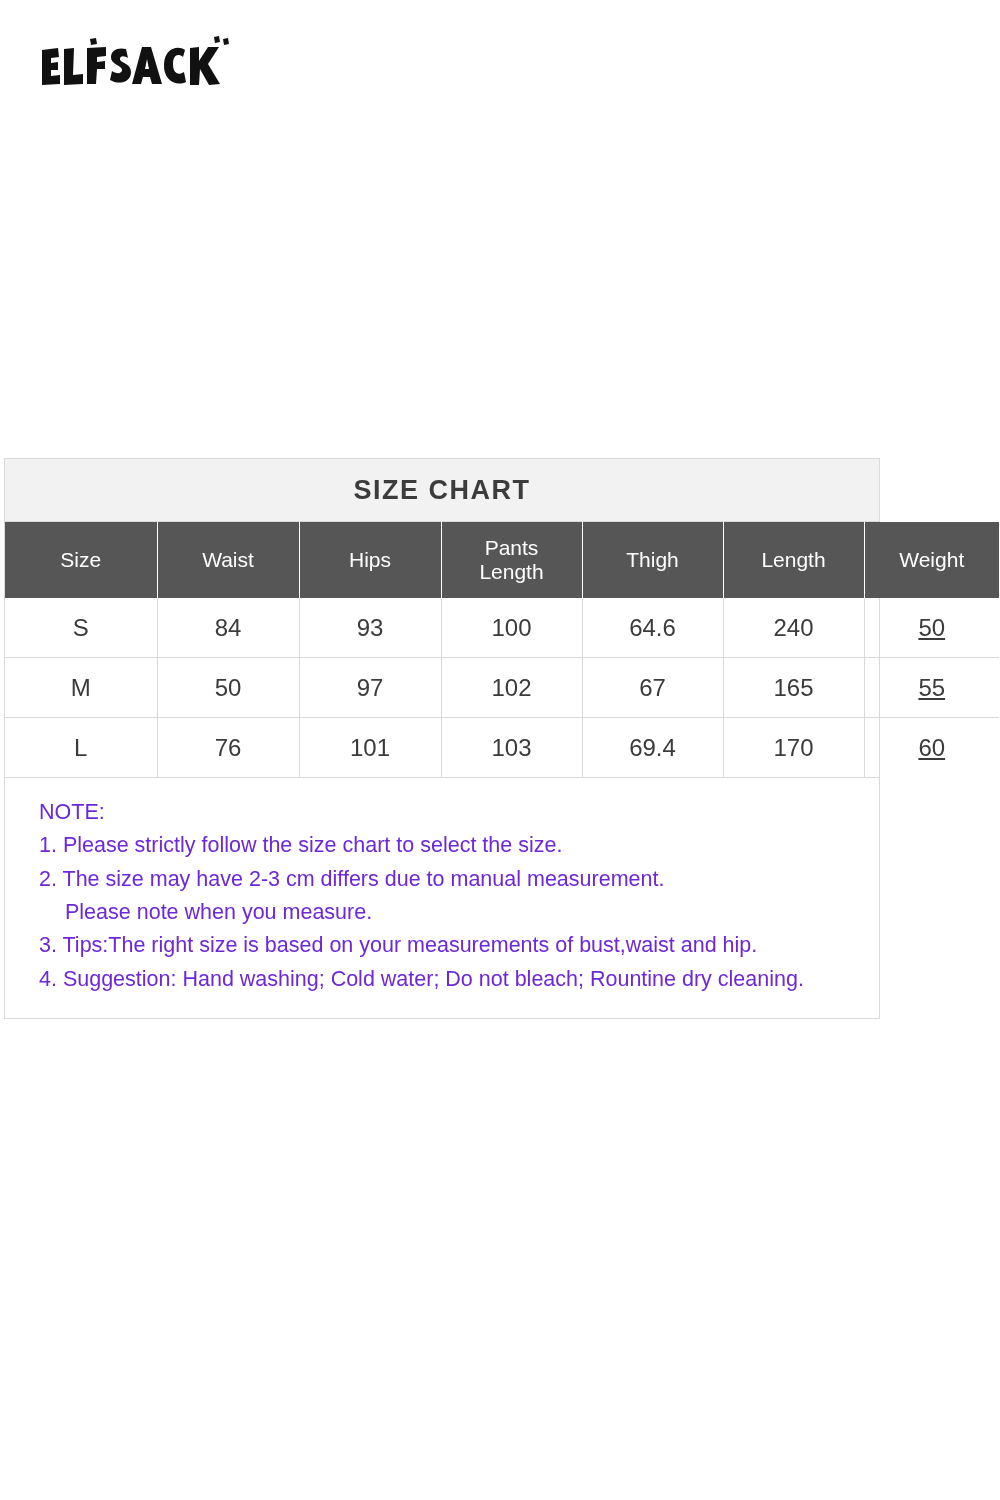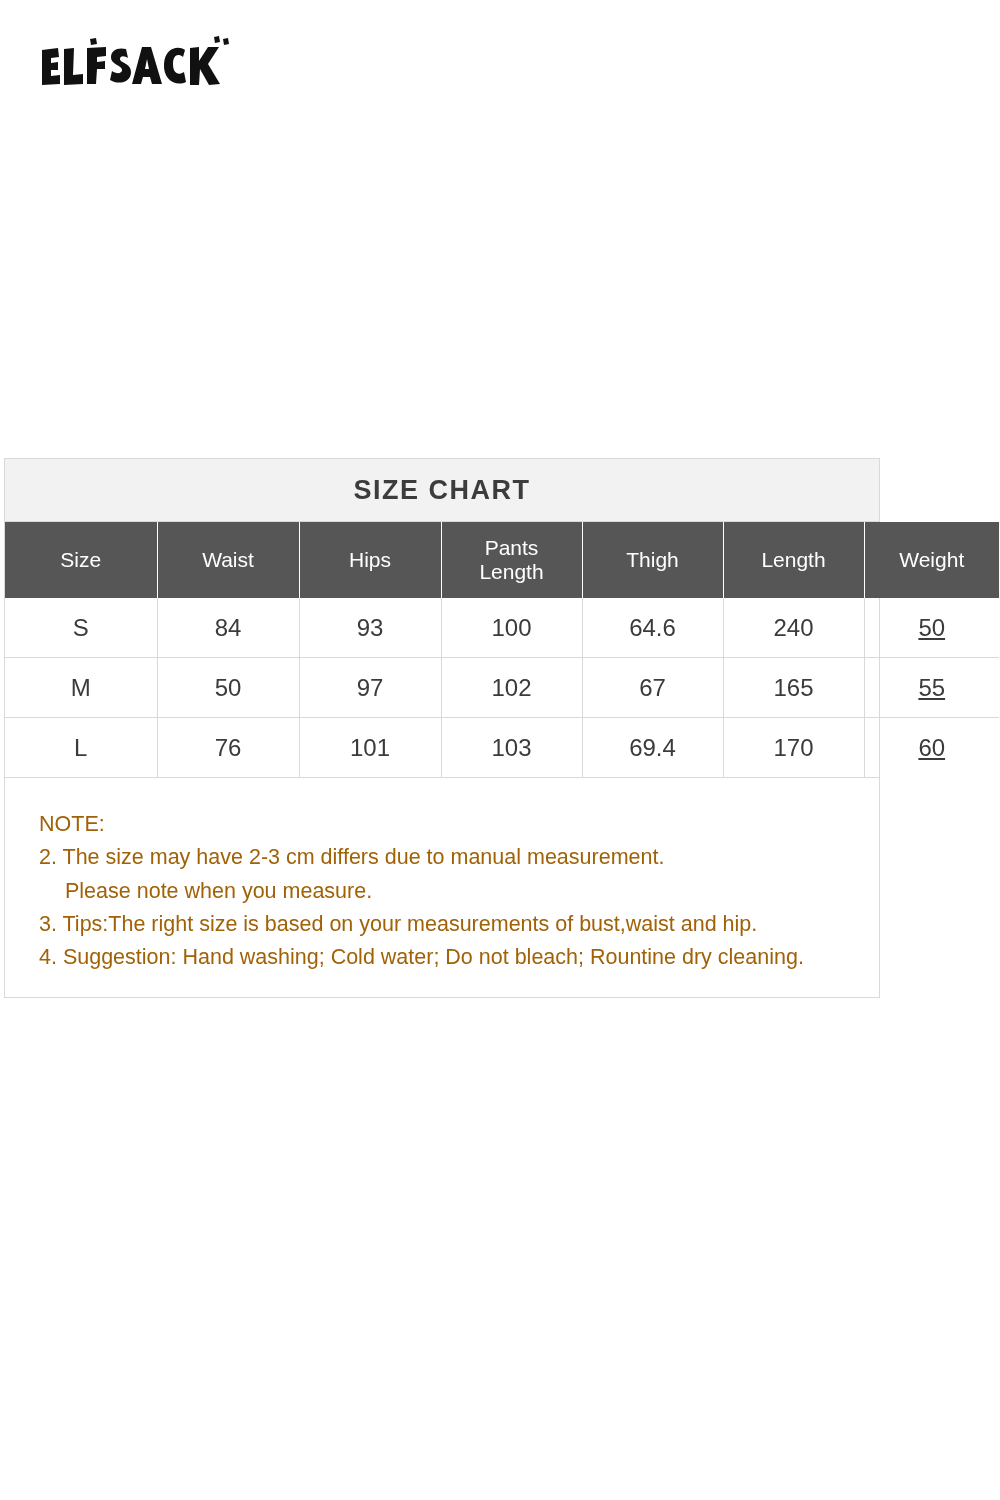--- a/index.html
+++ b/index.html
@@ -84,24 +84,24 @@
   col.c1 { width: 142px; }
   col.c2 { width: 142px; }
   col.c3 { width: 141px; }
   col.c4 { width: 141px; }
   col.c5 { width: 141px; }
   col.c6 { width: 135px; }
 
   
   .notes {
     border-top: 1px solid #d9d9d9;
-    padding: 30px 28px 22px 34px;
+    padding: 18px 28px 22px 34px;
     font-size: 21.5px;
     line-height: 1.55;
-    color: #a16207;
+    color: #6d28d9;
   }
   .notes .line { white-space: pre; }
   .notes .indent { padding-left: 26px; }
 </style>
 </head>
 <body>
 
 <div class="brand">
   <svg width="200" height="70" viewBox="0 0 200 70" xmlns="http://www.w3.org/2000/svg">
     <g fill="#111111">
@@ -181,19 +181,20 @@
         <td>103</td>
         <td>69.4</td>
         <td>170</td>
         <td>60</td>
       </tr>
     </tbody>
   </table>
 
   <div class="notes">
     <div class="line">NOTE:</div>
+    <div class="line">1. Please strictly follow the size chart to select the size.</div>
     <div class="line">2. The size may have 2-3 cm differs due to manual measurement.</div>
     <div class="line indent">Please note when you measure.</div>
     <div class="line">3. Tips:The right size is based on your measurements of bust,waist and hip.</div>
     <div class="line">4. Suggestion: Hand washing; Cold water; Do not bleach; Rountine dry cleaning.</div>
   </div>
 
 </div>
 
 </body></html>

